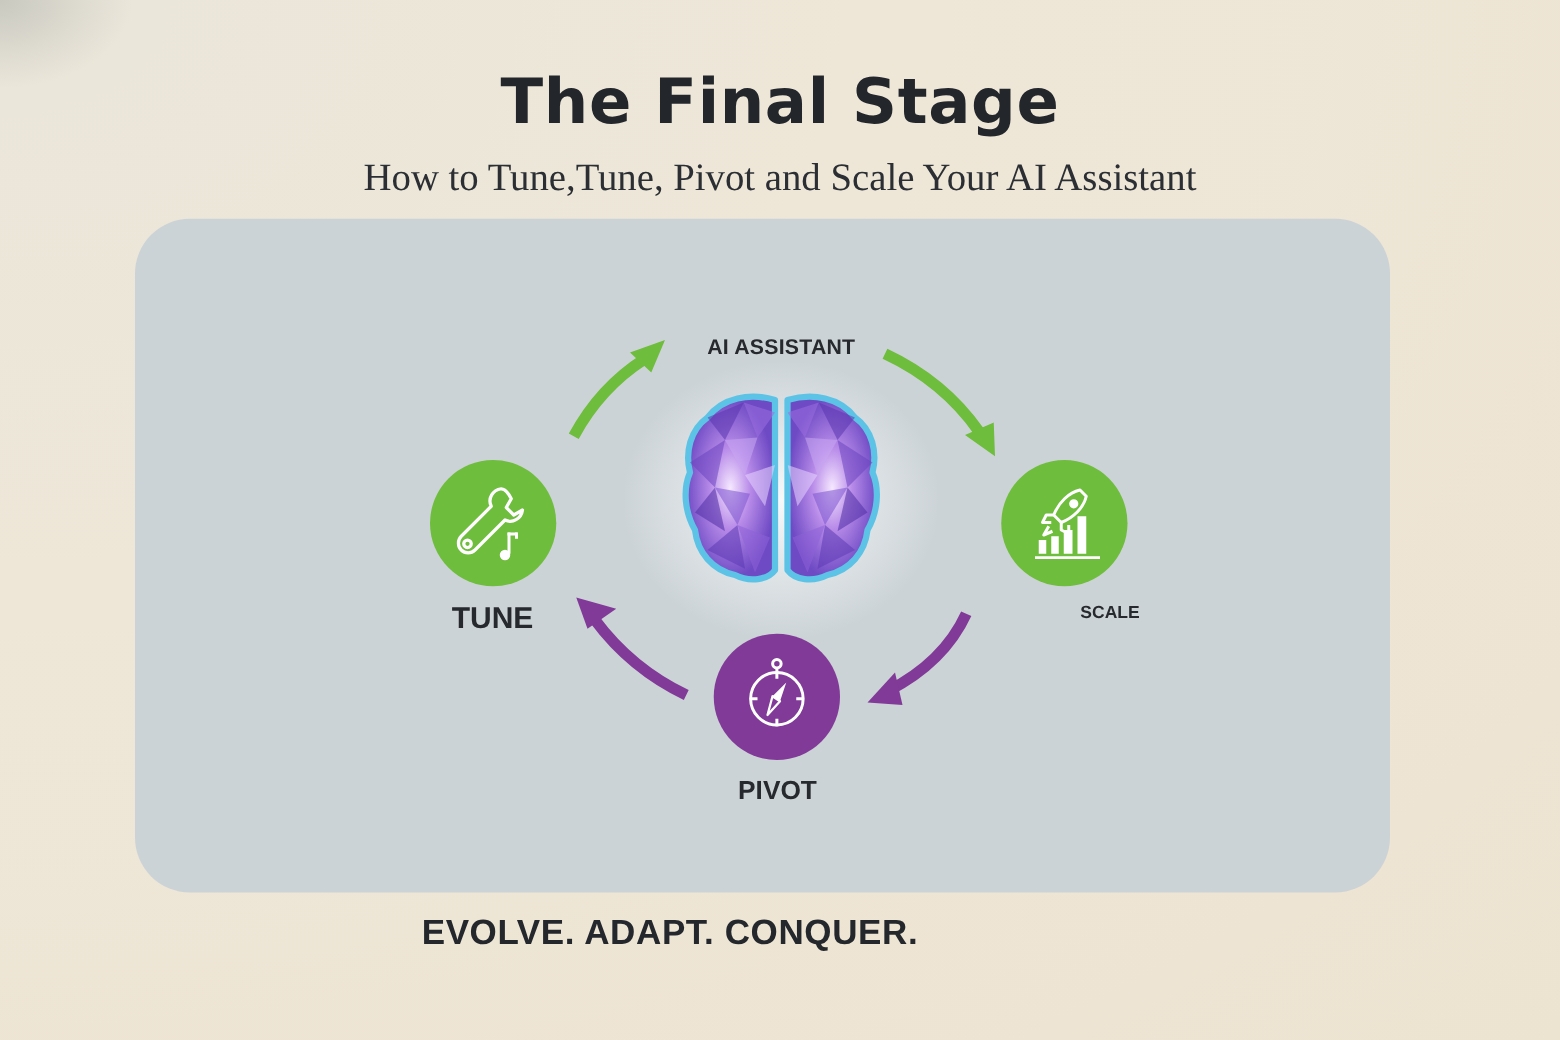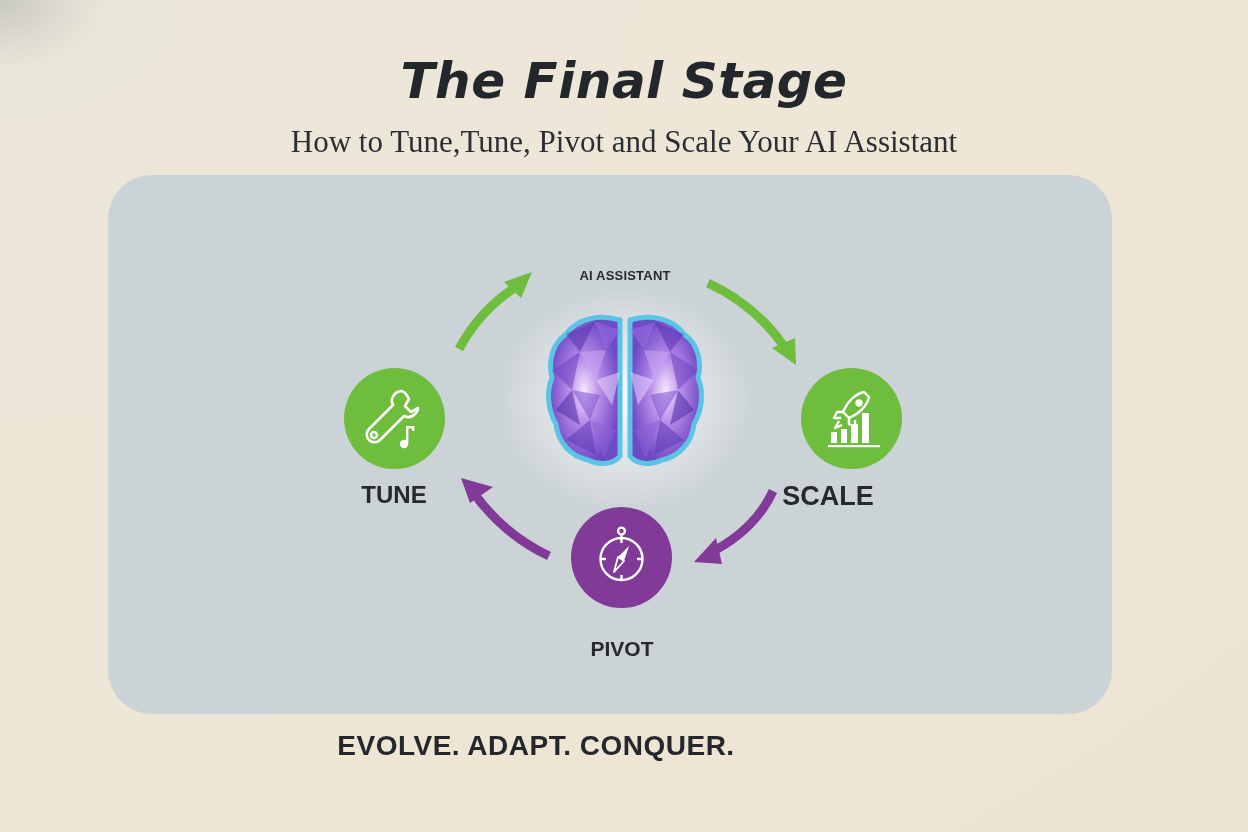--- a/index.html
+++ b/index.html
@@ -5,44 +5,44 @@
   html, body { margin:0; padding:0; }
   body {
     width:1248px; height:832px; overflow:hidden; position:relative;
     background: radial-gradient(ellipse at 0% 0%, #c9c9c0 0%, #ebe6da 6%, #eee7d8 40%, #ede3d1 100%);
     font-family: "Liberation Sans", "DejaVu Sans", sans-serif;
     color:#22262b;
   }
   .title {
     position:absolute; left:0; width:1248px; top:52px; text-align:center;
     font-family: "DejaVu Sans", "Liberation Sans", sans-serif;
-    font-weight:bold; font-size:50px; letter-spacing:0.5px; color:#23272c;font-style:italic;
+    font-weight:bold; font-size:50px; letter-spacing:0.5px; color:#23272c;
   }
   .subtitle {
     position:absolute; left:0; width:1248px; top:124px; text-align:center;
     font-family: Liberation Serif, serif;
     font-size:31px; color:#2b2f34;
   }
   .panel {
     position:absolute; left:108px; top:175px; width:1004px; height:539px;
     background:#ccd3d6; border-radius:44px;
   }
   .glow {
     position:absolute; left:500px; top:290px; width:250px; height:220px;
     background: radial-gradient(ellipse at center, rgba(255,255,255,0.85) 0%, rgba(240,244,246,0.5) 40%, rgba(204,211,214,0) 72%);
   }
   .diagram-svg { position:absolute; left:0; top:0; }
   .label {
     position:absolute; font-family:"Liberation Sans", sans-serif; font-weight:bold;
     color:#262a2f; text-align:center;
   }
-  .lbl-center { left:520px; top:268px; width:210px; font-size:13px; letter-spacing:0.2px; }
+  .lbl-center { left:520px; top:268px; width:210px; font-size:17px; letter-spacing:0.2px; }
   .lbl-tune { left:334px; top:481px; width:120px; font-size:24px; }
-  .lbl-scale { left:768px; top:481px; width:120px; font-size:27px; }
-  .lbl-pivot { left:562px; top:621px; width:120px; font-size:21px;margin-top:16px; }
+  .lbl-scale { left:828px; top:481px; width:120px; font-size:14px; }
+  .lbl-pivot { left:562px; top:621px; width:120px; font-size:21px; }
   .node { position:absolute; border-radius:50%; }
   .node-tune { left:344px; top:368px; width:101px; height:101px; background:#6fbd3c; }
   .node-scale { left:801px; top:368px; width:101px; height:101px; background:#6fbd3c; }
   .node-pivot { left:571px; top:507px; width:101px; height:101px; background:#813a98; }
   .node svg { position:absolute; left:0; top:0; }
   .tagline {
     position:absolute; left:0; width:1072px; top:730px; text-align:center;
     font-family:"Liberation Sans", sans-serif; font-weight:bold;
     font-size:28px; letter-spacing:0.5px; color:#24282d;
   }

